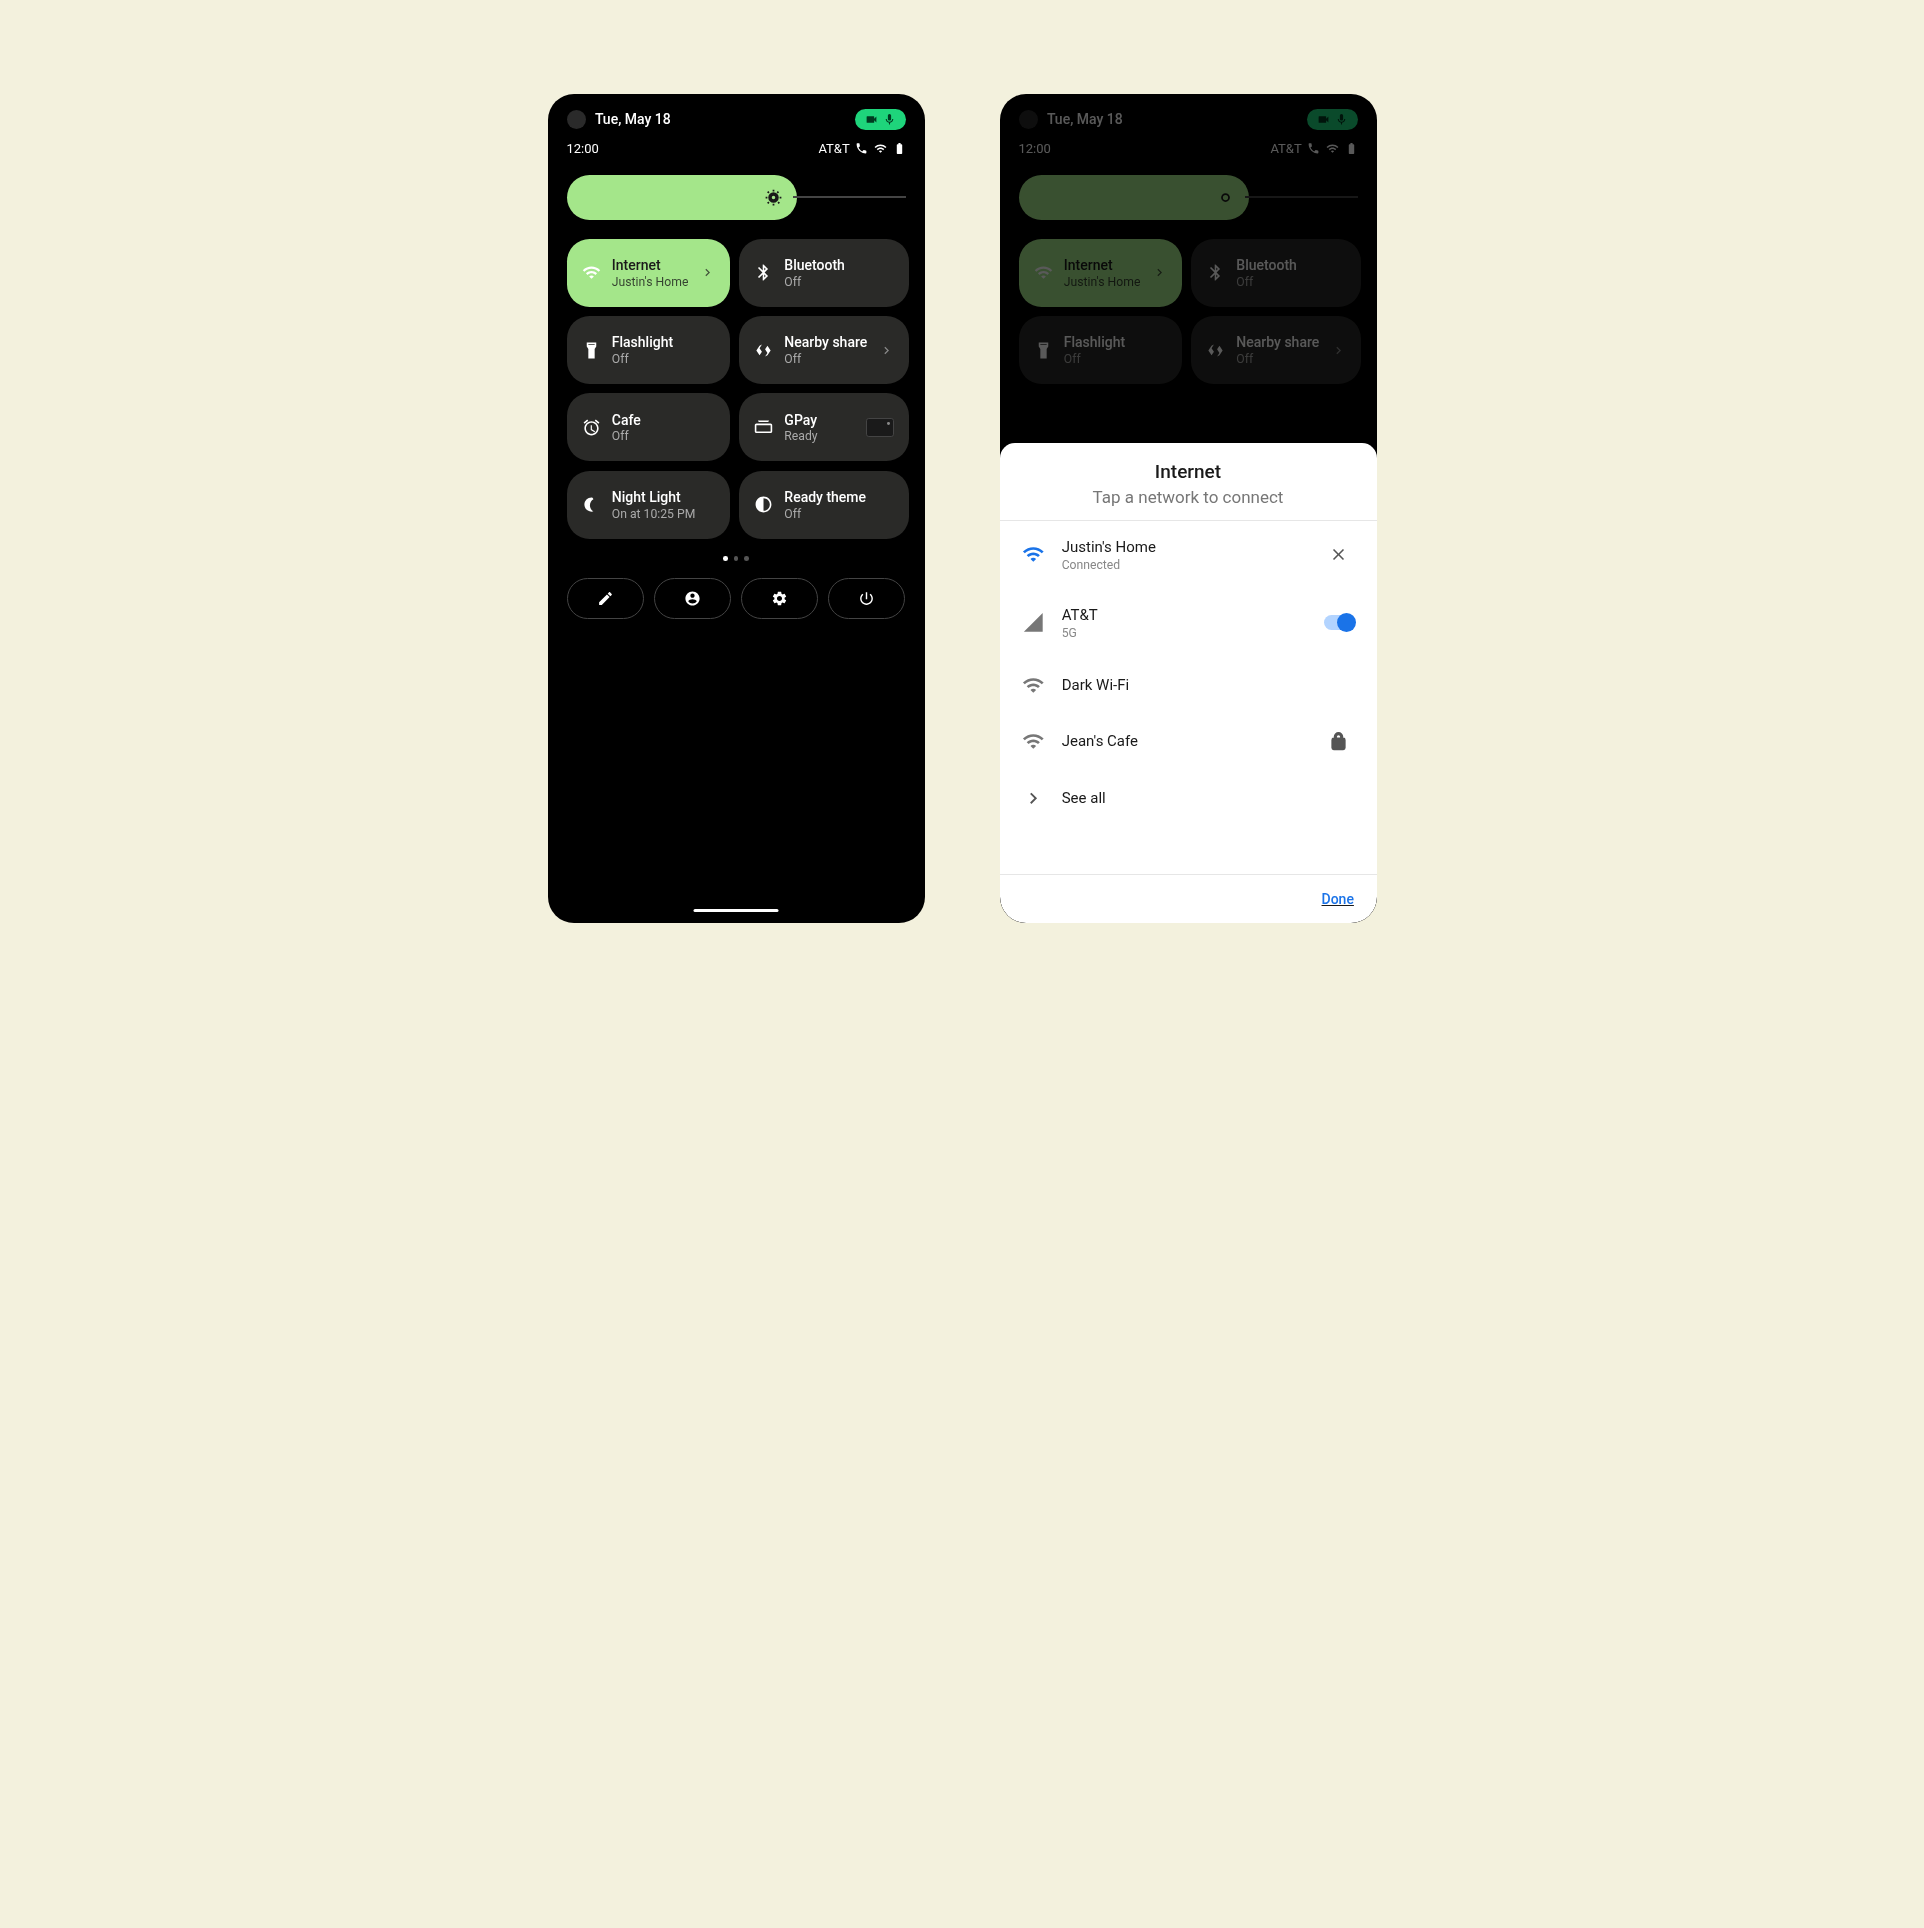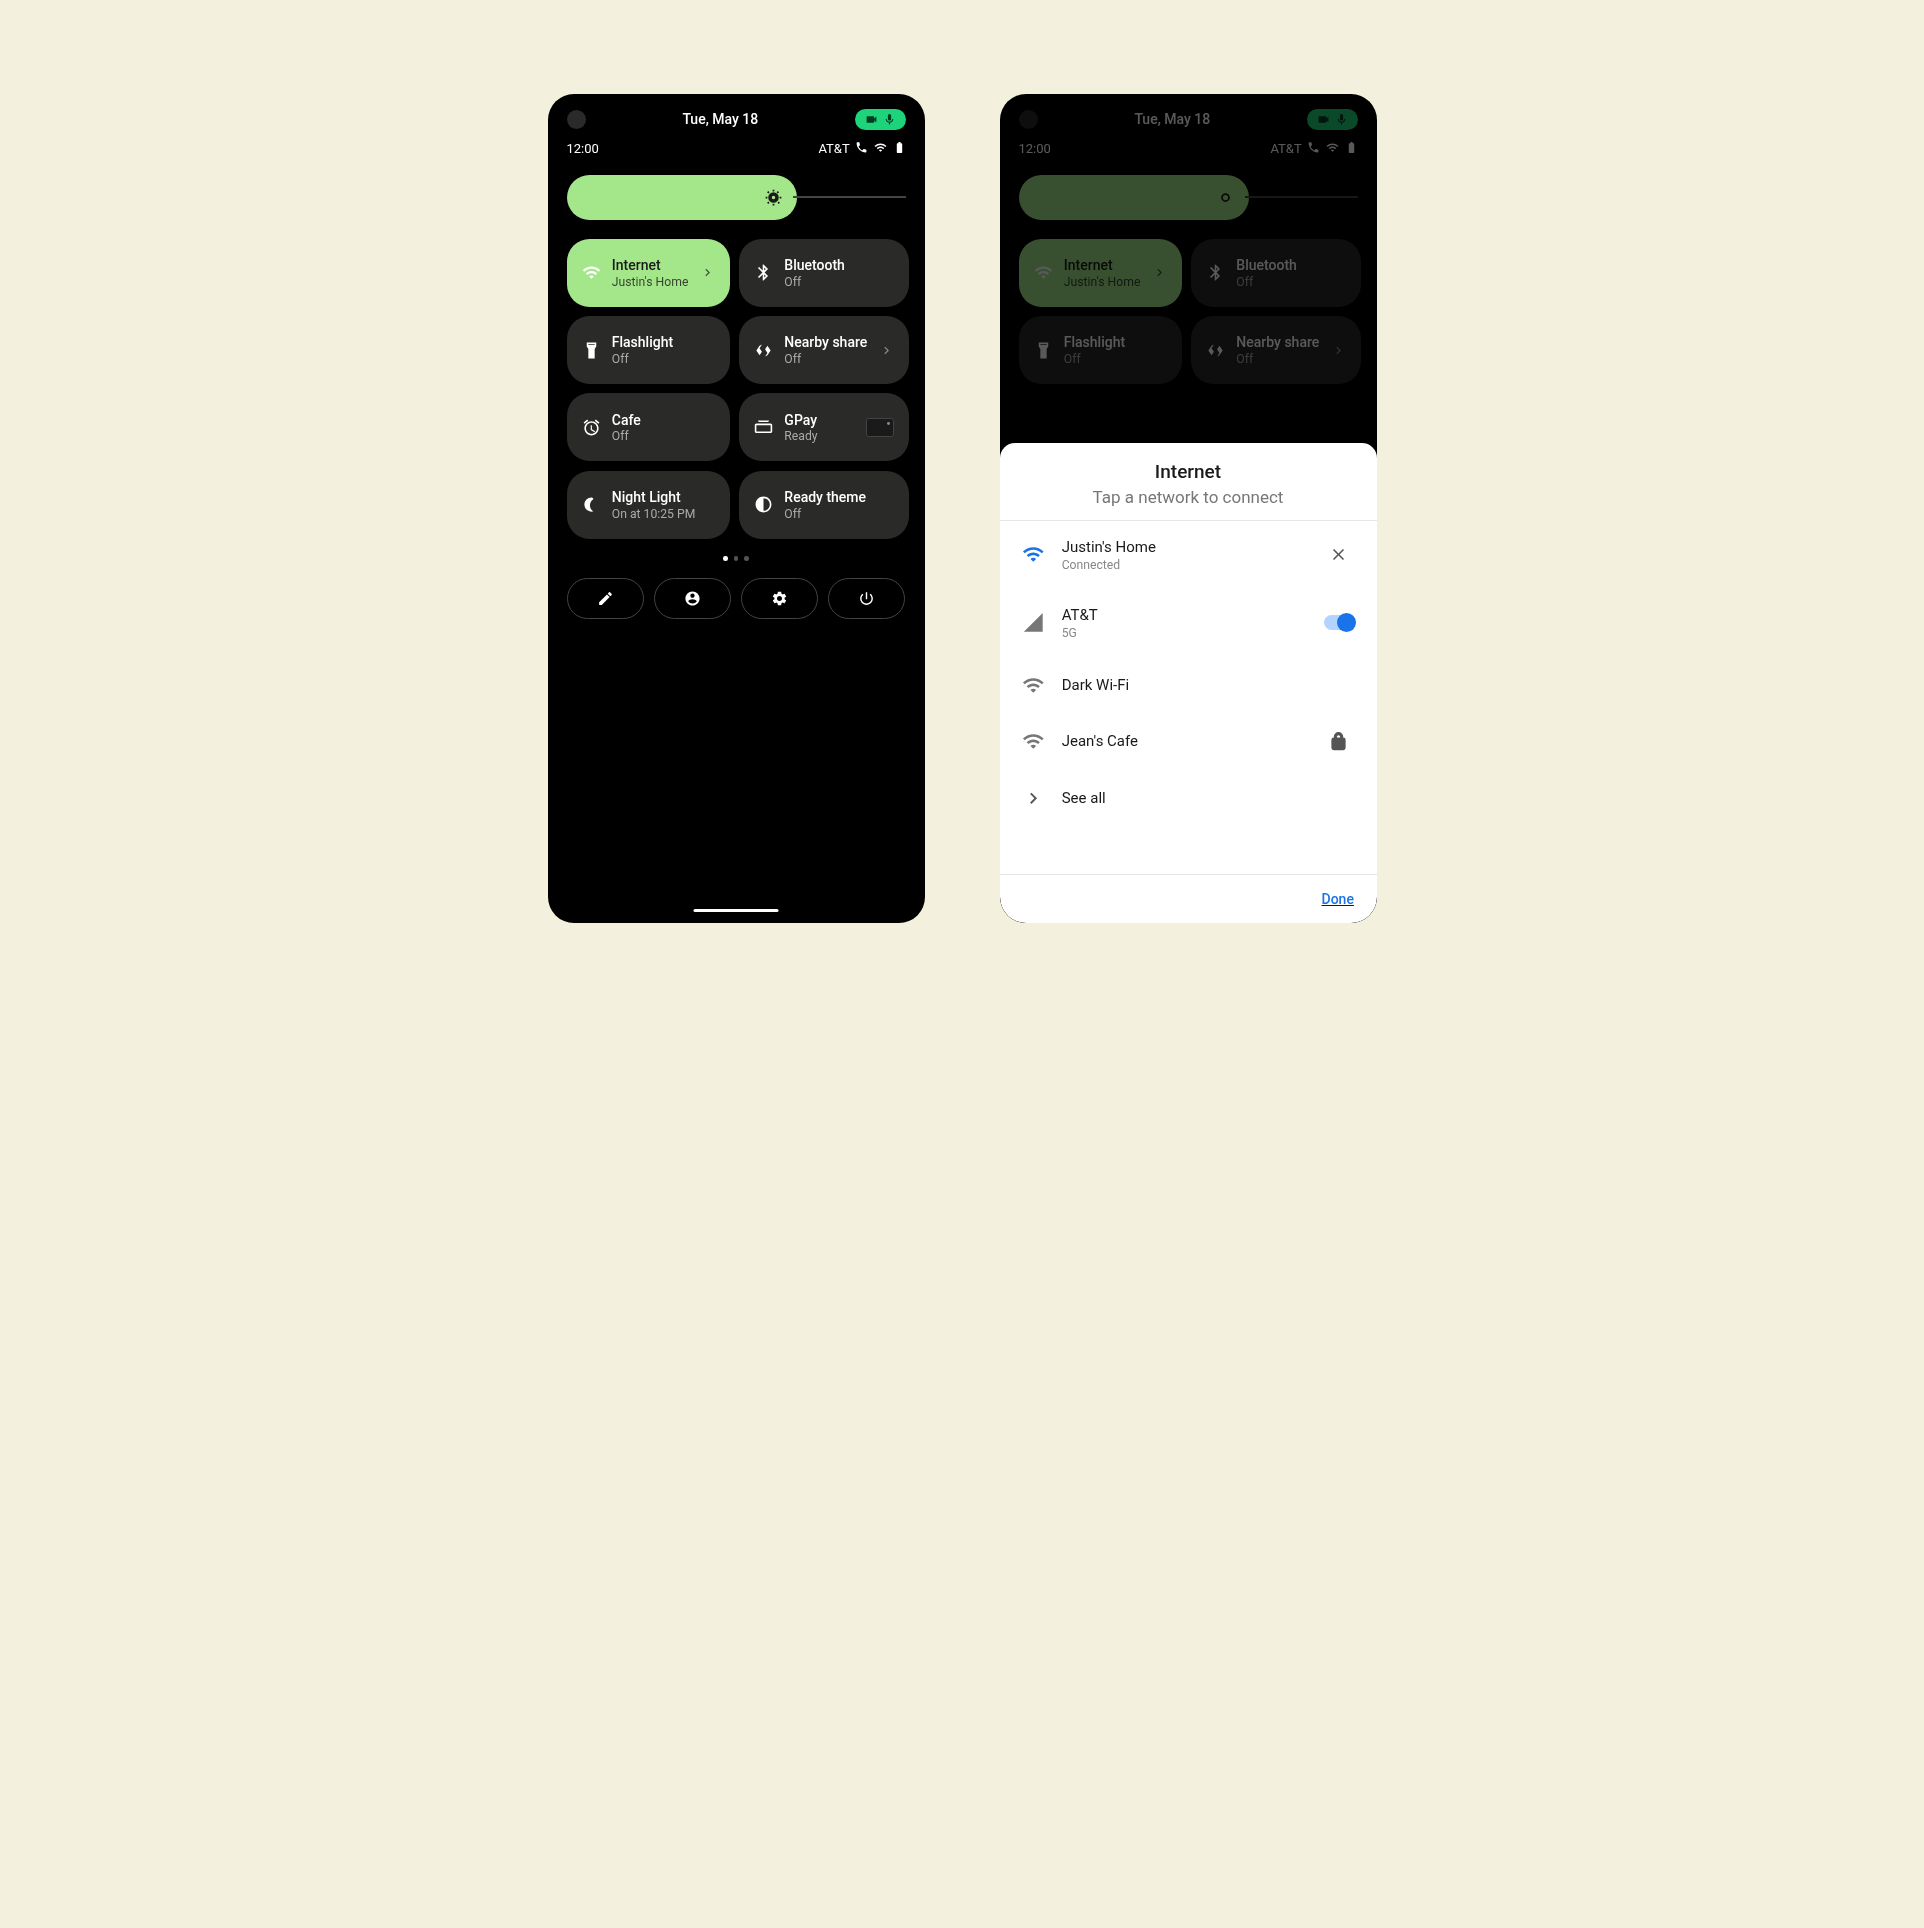--- a/index.html
+++ b/index.html
@@ -20,40 +20,39 @@
     position: relative;
     overflow: hidden;
     color: #fff;
   }
   .phone.dimmed .phone-inner { opacity: 0.35; }
   .statusbar {
     display: flex;
     align-items: center;
     padding: 15px 19px 7.5px;
     gap: 9.4px;
-    text-align: center;
   }
   .avatar-dot {
     width: 19px; height: 19px;
     background: #2a2a2a;
     border-radius: 50%;
   }
   .date { font-size: 14px; font-weight: 500; flex: 1; }
   .pill {
     background: #1ed47b;
     border-radius: 13px;
     padding: 3.8px 9.4px;
     display: flex;
     gap: 5.6px;
     align-items: center;
   }
   .pill svg { width: 13px; height: 13px; fill: #003a20; }
   .statusbar2 {
     display: flex;
-    align-items: flex-start;
+    align-items: center;
     padding: 3.8px 19px 9.4px;
     gap: 5.6px;
     font-size: 13px;
   }
   .statusbar2 .time { flex: 1; }
   .statusbar2 svg { width: 13px; height: 13px; fill: #fff; }
   .brightness {
     margin: 9.4px 19px 19px;
     display: flex;
     align-items: center;

